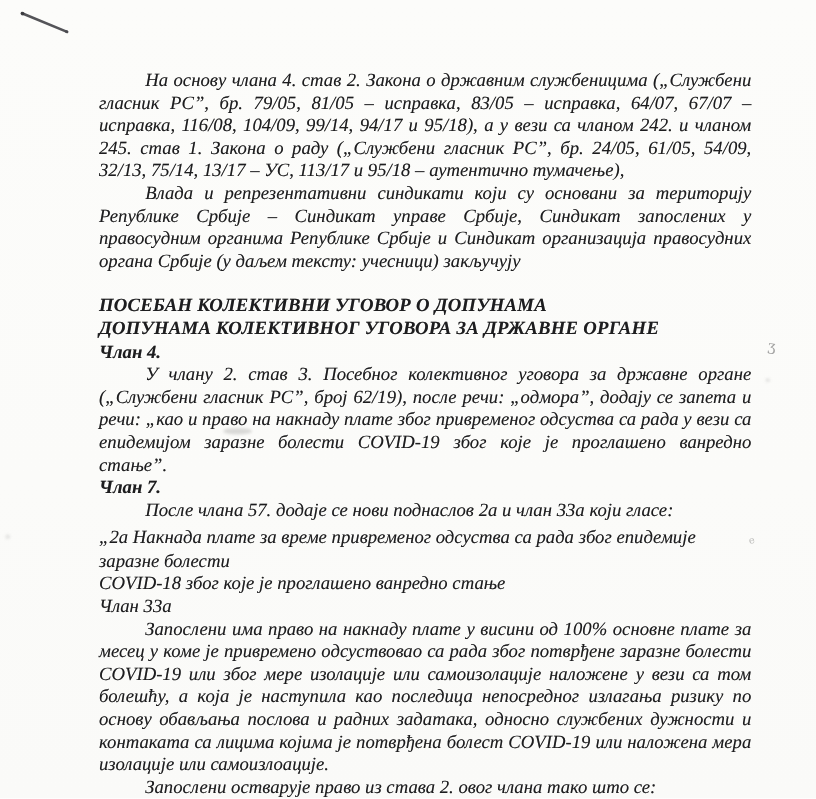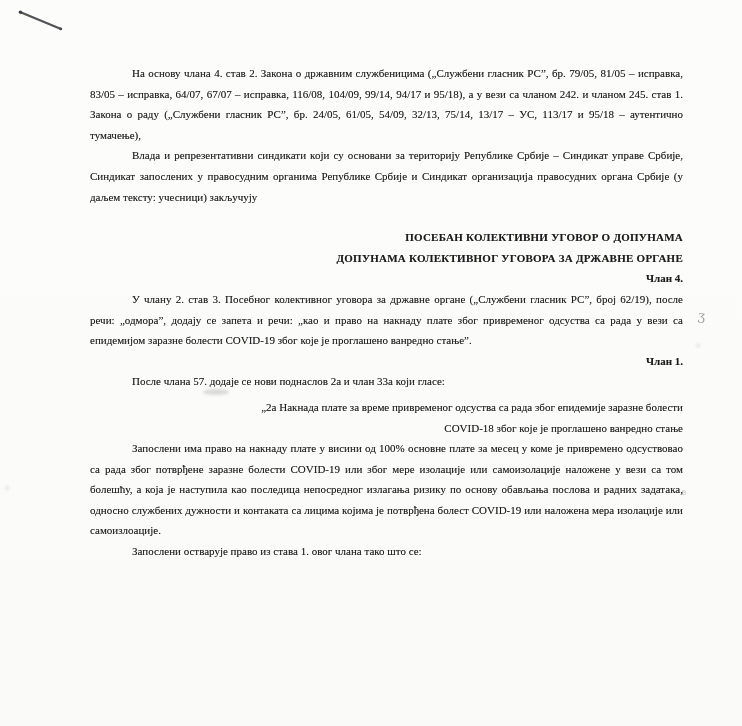--- a/index.html
+++ b/index.html
@@ -9,29 +9,30 @@
     height: 726px;
     background: linear-gradient(180deg, #fcfcfa 0%, #fbfbf9 60%, #fafaf8 100%);
     overflow: hidden;
   }
   .doc {
     position: absolute;
     left: 90px;
     top: 63px;
     width: 593px;
     font-family: "Liberation Serif", "DejaVu Serif", serif;
-    font-size: 11px;
+    font-size: 17px;
     line-height: 20.6px;
     color: #1d1d1f;
     text-align: justify;
     text-shadow: 0 0 0.4px rgba(30,30,30,0.45);
+    font-style: italic;
   }
   .doc p { margin: 0; }
   .indent { text-indent: 42px; }
-  .center { text-align: right; text-indent: 0; }
+  .center { text-align: left; text-indent: 0; }
   .bold { font-weight: bold; }
   .title-block { margin-top: 20px; letter-spacing: 0.25px; }
   .chlan-1 { margin-top: 9px; }
   .chlan-2 { margin-top: 7px; }
   .subheading-block { margin-top: 5px; }
   .chlan-33a { margin-top: 7px; }
   .para-followup { margin-top: 3px; }
   .list-item { margin-top: 3px; }
   .artifact-layer {
     position: absolute;
@@ -91,29 +92,30 @@
     <p class="indent">Влада и репрезентативни синдикати који су основани за територију Републике Србије – Синдикат управе Србије, Синдикат запослених у правосудним органима Републике Србије и Синдикат организација правосудних органа Србије (у даљем тексту: учесници) закључују</p>
 
     <div class="title-block">
       <p class="center bold">ПОСЕБАН КОЛЕКТИВНИ УГОВОР О ДОПУНАМА</p>
       <p class="center bold">ДОПУНАМА КОЛЕКТИВНОГ УГОВОРА ЗА ДРЖАВНЕ ОРГАНЕ</p>
     </div>
 
     <p class="center bold chlan-1">Члан 4.</p>
     <p class="indent">У члану 2. став 3. Посебног колективног уговора за државне органе („Службени гласник РС”, број 62/19), после речи: „одмора”, додају се запета и речи: „као и право на накнаду плате због привременог одсуства са рада у вези са епидемијом заразне болести COVID-19 због које је проглашено ванредно стање”.</p>
 
-    <p class="center bold chlan-2">Члан 1.</p>
+    <p class="center bold chlan-2">Члан 7.</p>
     <p class="indent">После члана 57. додаје се нови поднаслов 2а и члан 33а који гласе:</p>
 
     <div class="subheading-block">
       <p class="center">„2а Накнада плате за време привременог одсуства са рада због епидемије заразне болести</p>
       <p class="center">COVID-18 због које је проглашено ванредно стање</p>
     </div>
 
+    <p class="center chlan-33a">Члан 33а</p>
 
     <p class="indent">Запослени има право на накнаду плате у висини од 100% основне плате за месец у коме је привремено одсуствовао са рада због потврђене заразне болести COVID-19 или због мере изолације или самоизолације наложене у вези са том болешћу, а која је наступила као последица непосредног излагања ризику по основу обављања послова и радних задатака, односно службених дужности и контаката са лицима којима је потврђена болест COVID-19 или наложена мера изолације или самоизлоације.</p>
 
-    <p class="indent para-followup">Запослени остварује право из става 1. овог члана тако што се:</p>
+    <p class="indent para-followup">Запослени остварује право из става 2. овог члана тако што се:</p>
 
 
   </div>
 
 </div>
 
 </body></html>

